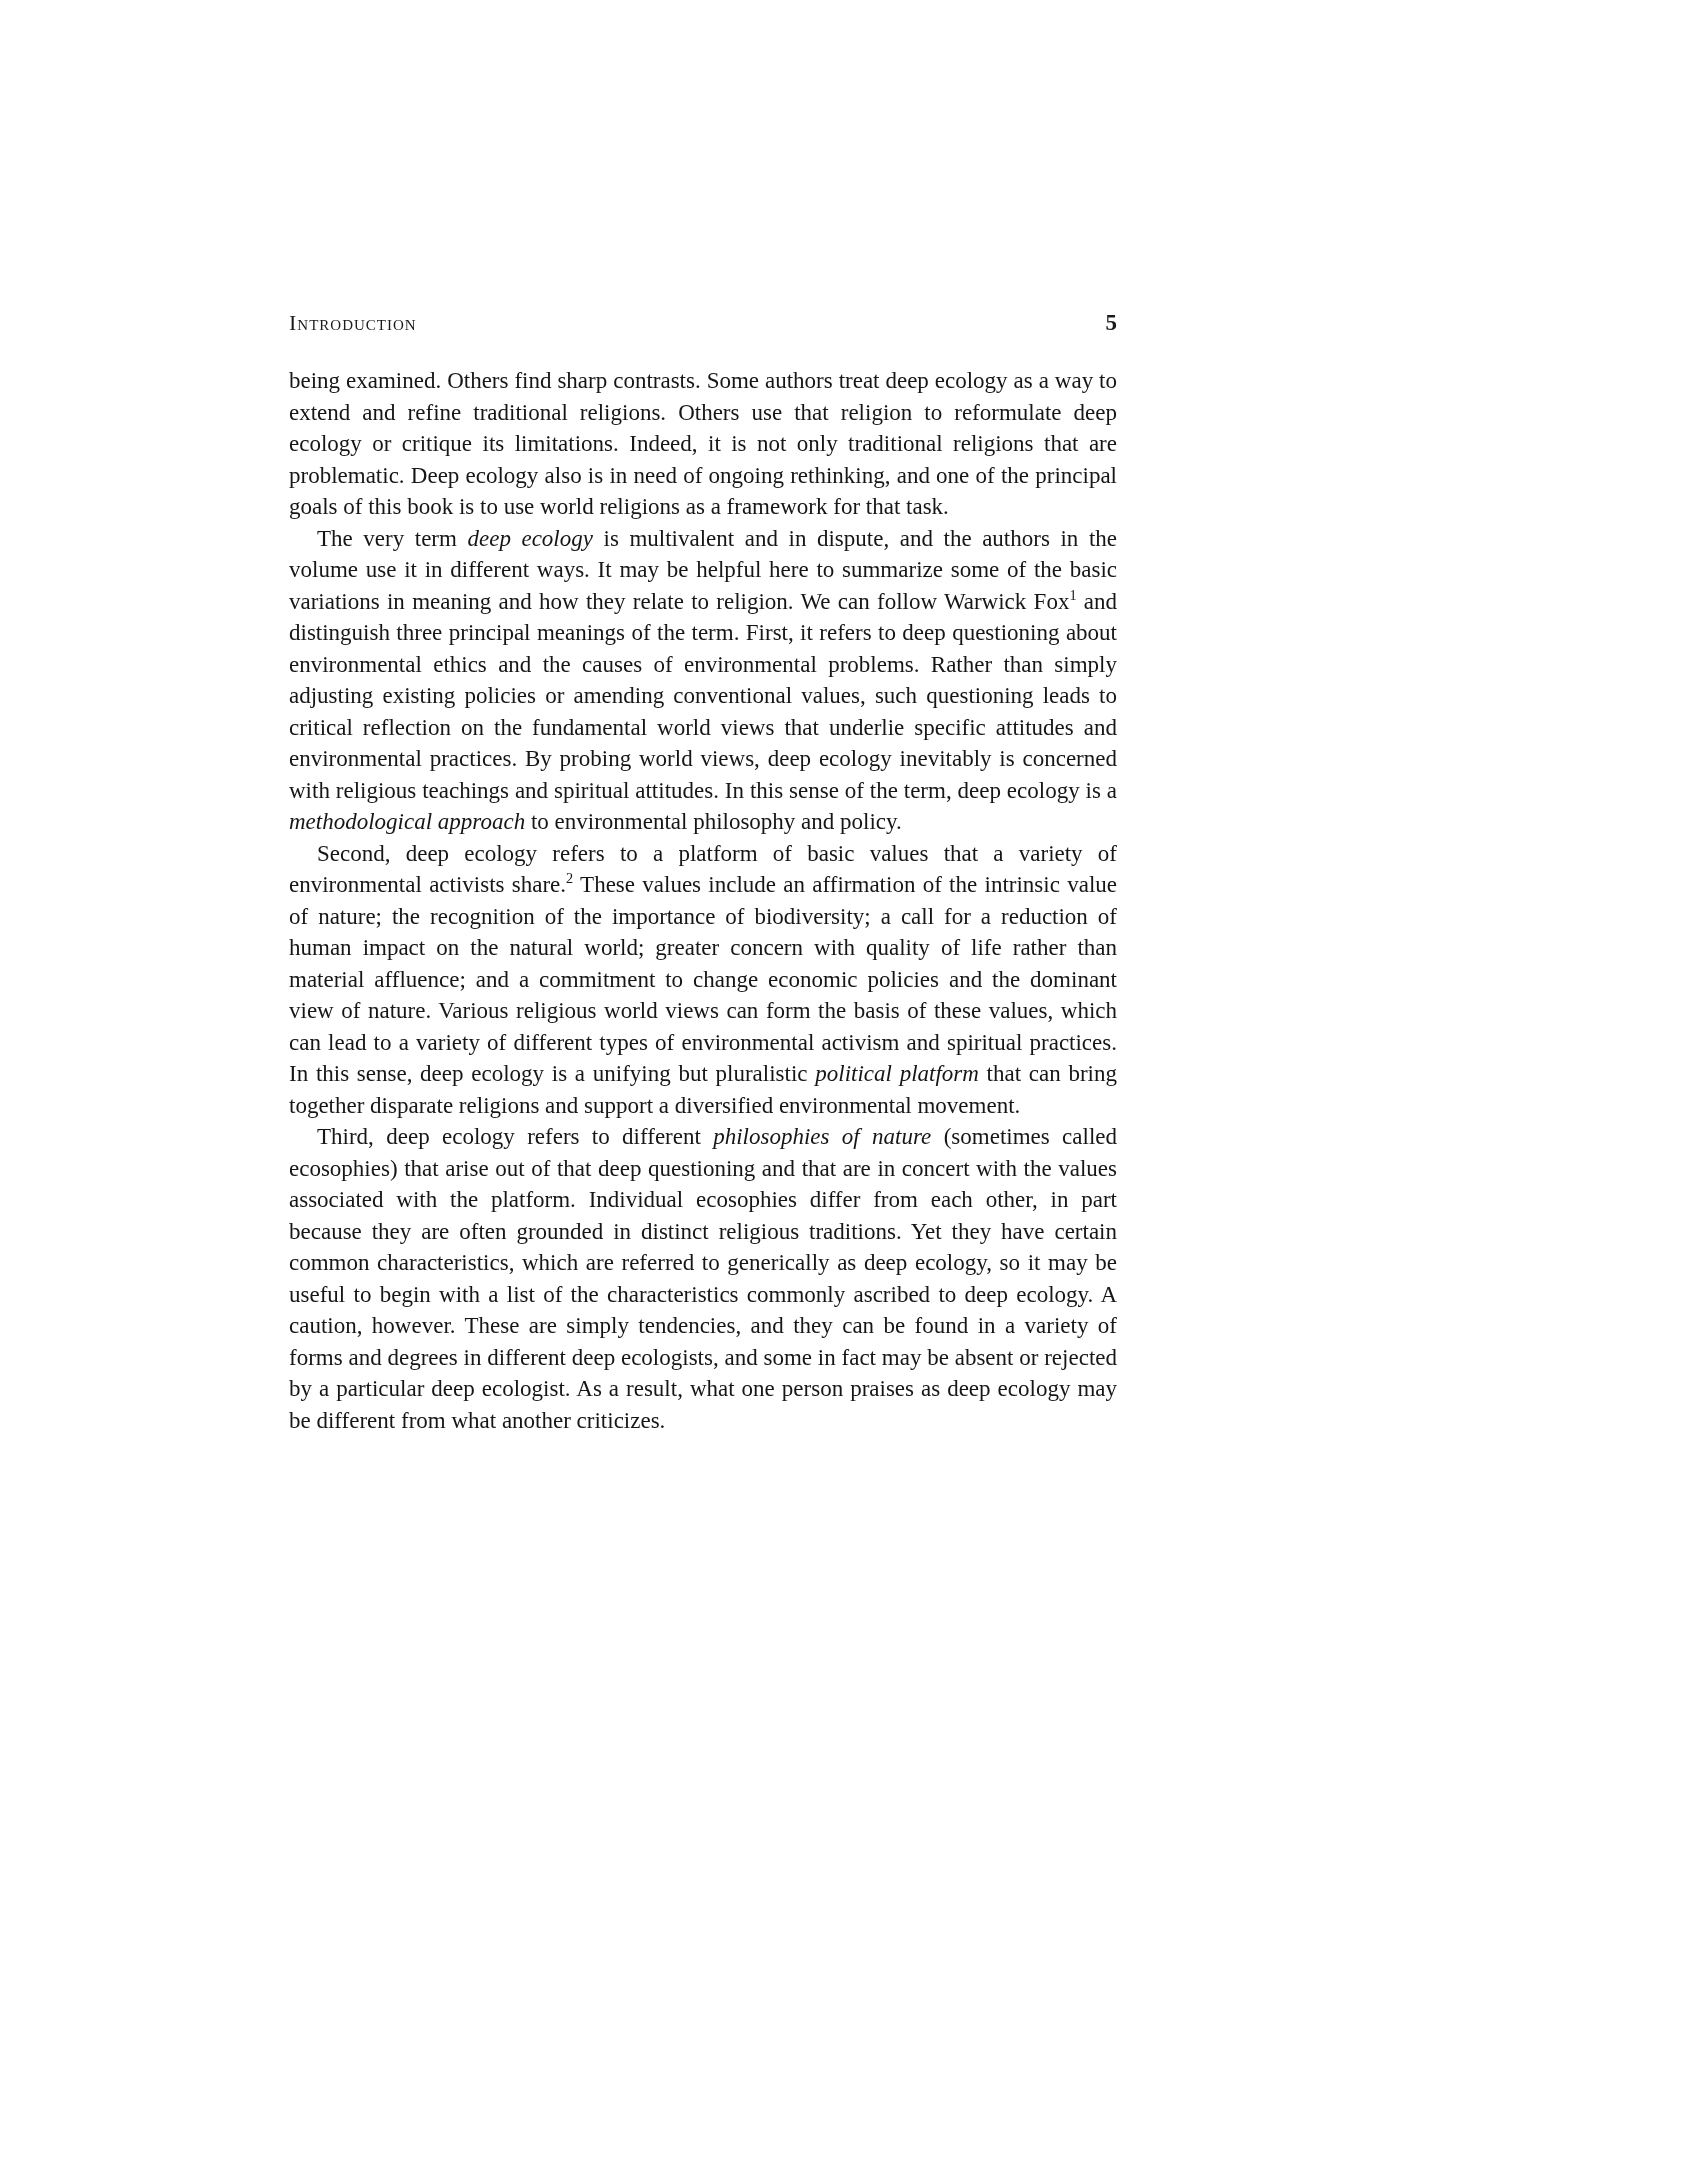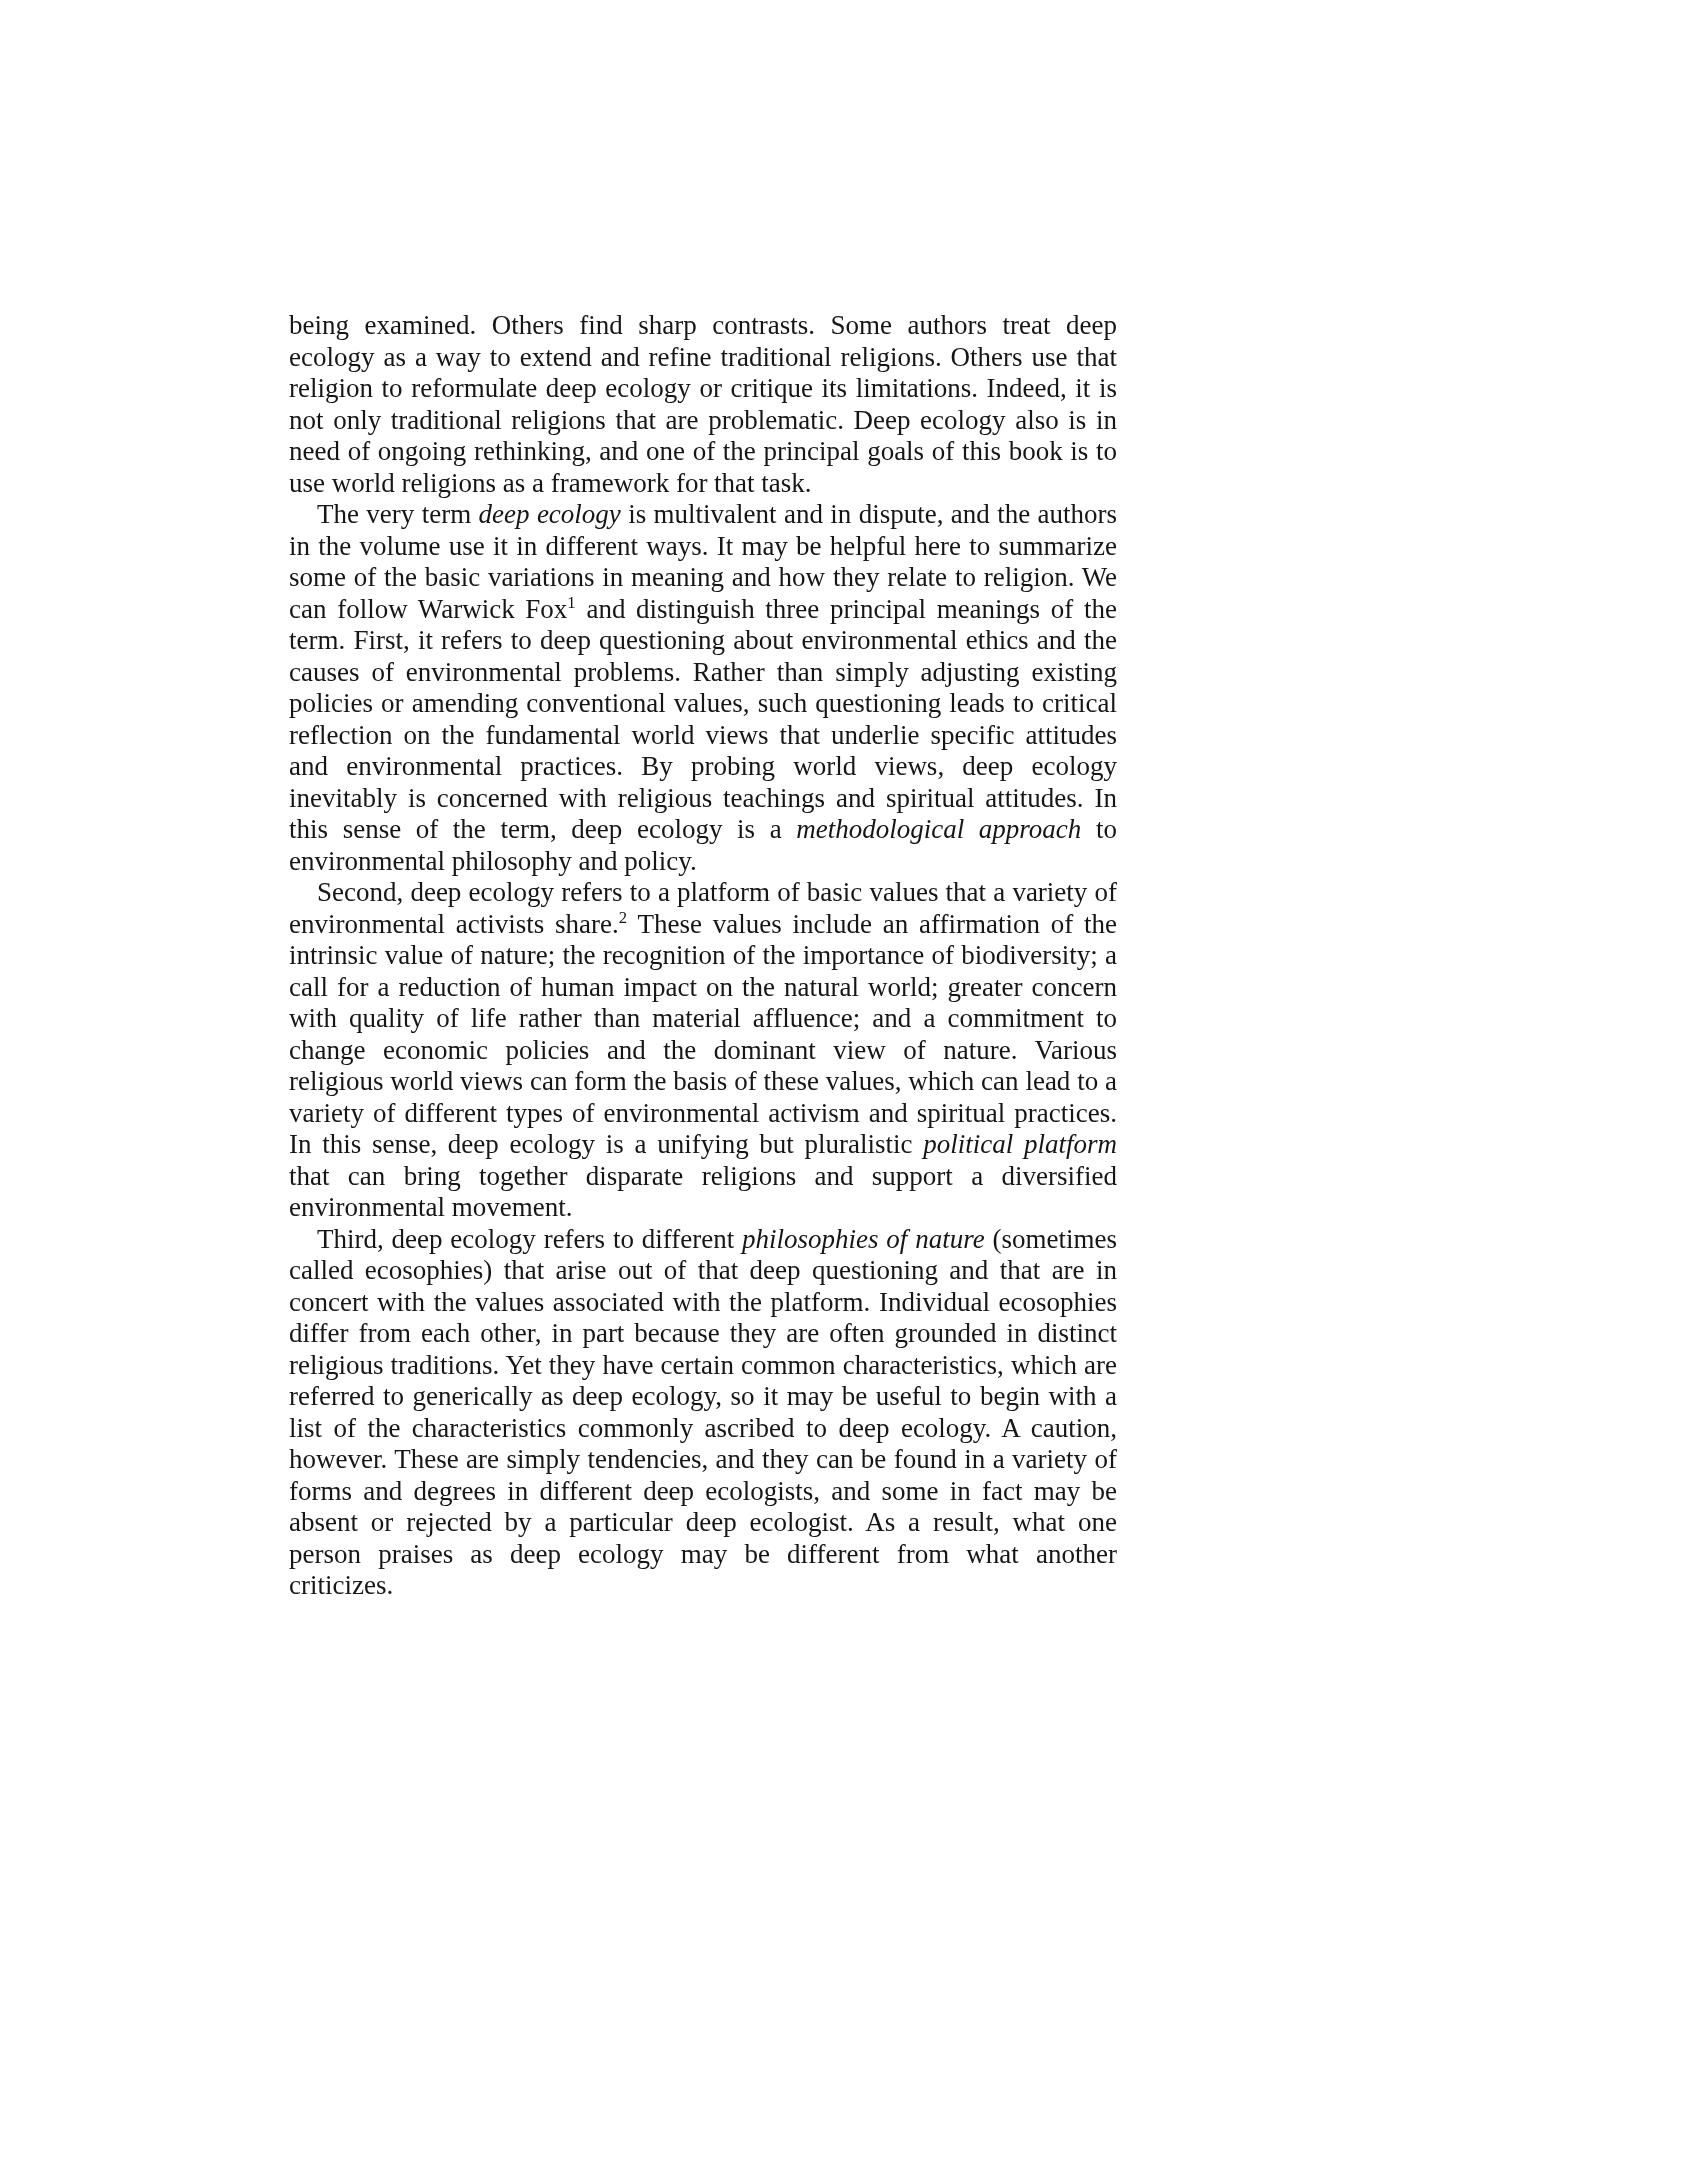--- a/index.html
+++ b/index.html
@@ -30,40 +30,44 @@
     font-size: 22px;
     letter-spacing: 1px;
     color: #1a1a1a;
   }
   .page-number {
     font-size: 23px;
     font-weight: 700;
     color: #1a1a1a;
   }
   .body-text p {
-    font-size: 27px;
+    font-size: 23px;
     line-height: 31.5px;
     text-align: justify;
     color: #161616;
   }
   .body-text p.indent {
     text-indent: 28px;
   }
   .body-text em { }
   .body-text sup {
     font-size: 0.62em;
     vertical-align: super;
     line-height: 0;
   }
 </style>
 </head>
 <body>
 
 <div class="page">
   <div class="text-block">
+    <div class="running-head">
+      <span class="chapter-title">Introduction</span>
+      <span class="page-number">5</span>
+    </div>
     <div class="body-text">
         <p><span>being examined. Others find sharp contrasts. Some authors treat deep ecology as a way to extend and refine traditional religions. Others use that religion to reformulate deep ecology or critique its limitations. Indeed, it is not only traditional religions that are problematic. Deep ecology also is in need of ongoing rethinking, and one of the principal goals of this book is to use world religions as a framework for that task.</span></p>
         <p class="indent"><span>The very term </span><em>deep ecology</em><span> is multivalent and in dispute, and the authors in the volume use it in different ways. It may be helpful here to summarize some of the basic variations in meaning and how they relate to religion. We can follow Warwick Fox</span><sup>1</sup><span> and distinguish three principal meanings of the term. First, it refers to deep questioning about environmental ethics and the causes of environmental problems. Rather than simply adjusting existing policies or amending conventional values, such questioning leads to critical reflection on the fundamental world views that underlie specific attitudes and environmental practices. By probing world views, deep ecology inevitably is concerned with religious teachings and spiritual attitudes. In this sense of the term, deep ecology is a </span><em>methodological approach</em><span> to environmental philosophy and policy.</span></p>
         <p class="indent"><span>Second, deep ecology refers to a platform of basic values that a variety of environmental activists share.</span><sup>2</sup><span> These values include an affirmation of the intrinsic value of nature; the recognition of the importance of biodiversity; a call for a reduction of human impact on the natural world; greater concern with quality of life rather than material affluence; and a commitment to change economic policies and the dominant view of nature. Various religious world views can form the basis of these values, which can lead to a variety of different types of environmental activism and spiritual practices. In this sense, deep ecology is a unifying but pluralistic </span><em>political platform</em><span> that can bring together disparate religions and support a diversified environmental movement.</span></p>
         <p class="indent"><span>Third, deep ecology refers to different </span><em>philosophies of nature</em><span> (sometimes called ecosophies) that arise out of that deep questioning and that are in concert with the values associated with the platform. Individual ecosophies differ from each other, in part because they are often grounded in distinct religious traditions. Yet they have certain common characteristics, which are referred to generically as deep ecology, so it may be useful to begin with a list of the characteristics commonly ascribed to deep ecology. A caution, however. These are simply tendencies, and they can be found in a variety of forms and degrees in different deep ecologists, and some in fact may be absent or rejected by a particular deep ecologist. As a result, what one person praises as deep ecology may be different from what another criticizes.</span></p>
       </div>
   </div>
 </div>
 
 

